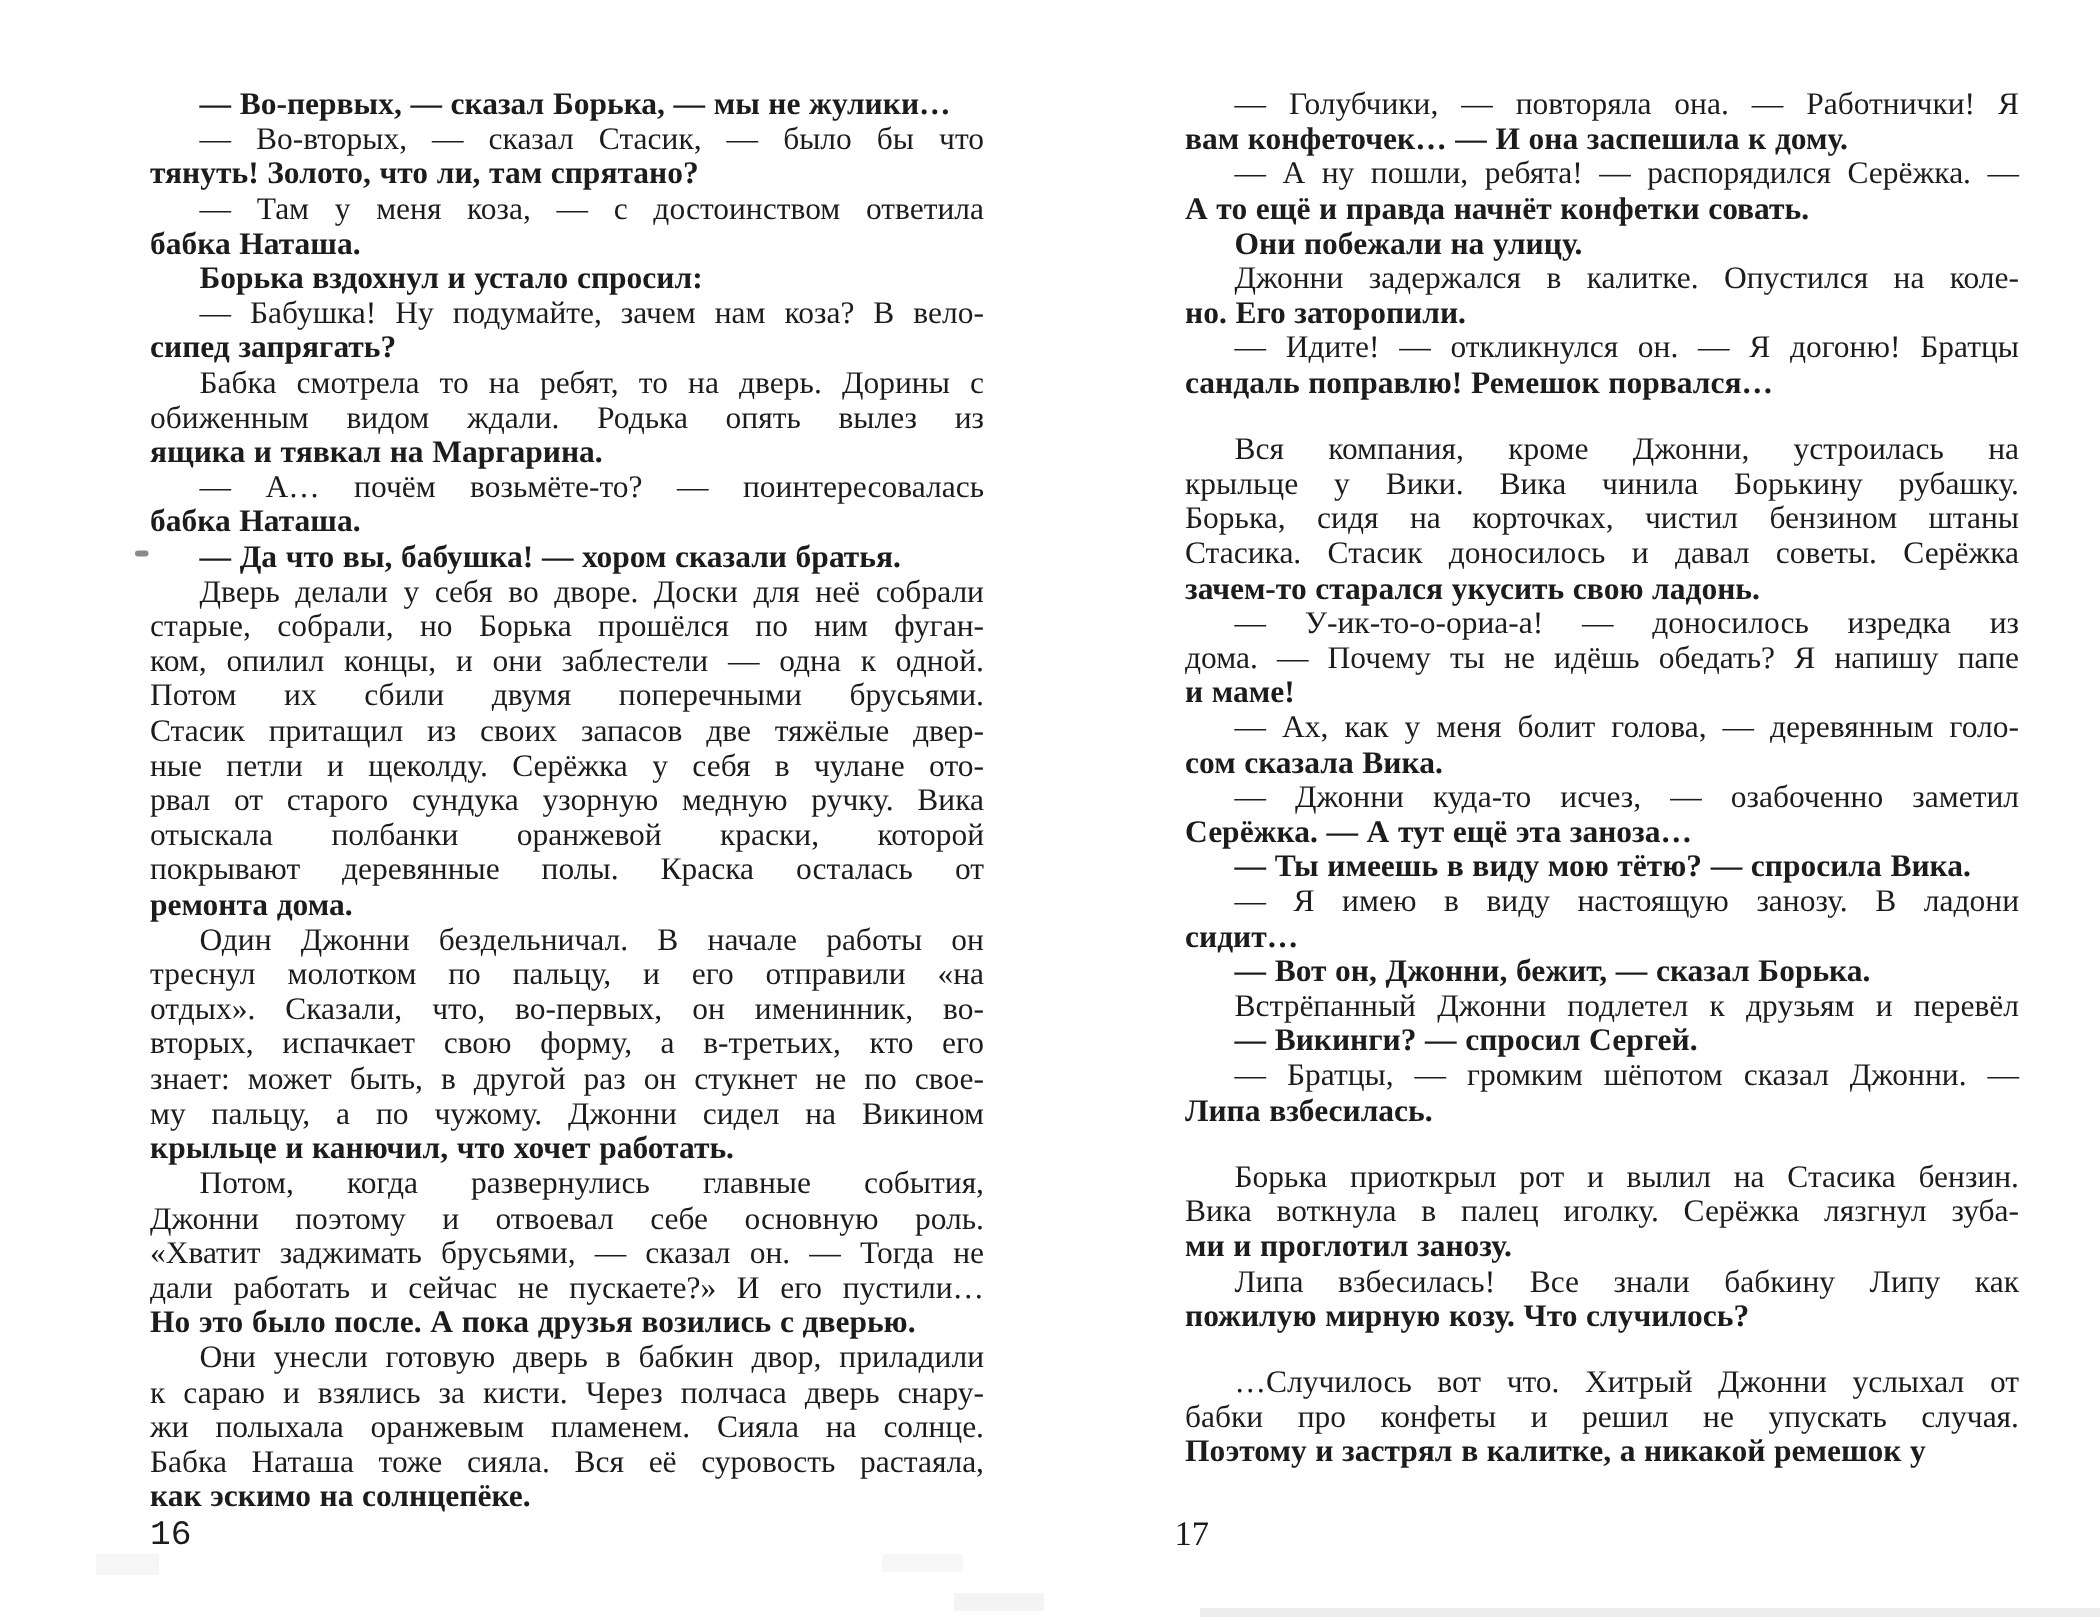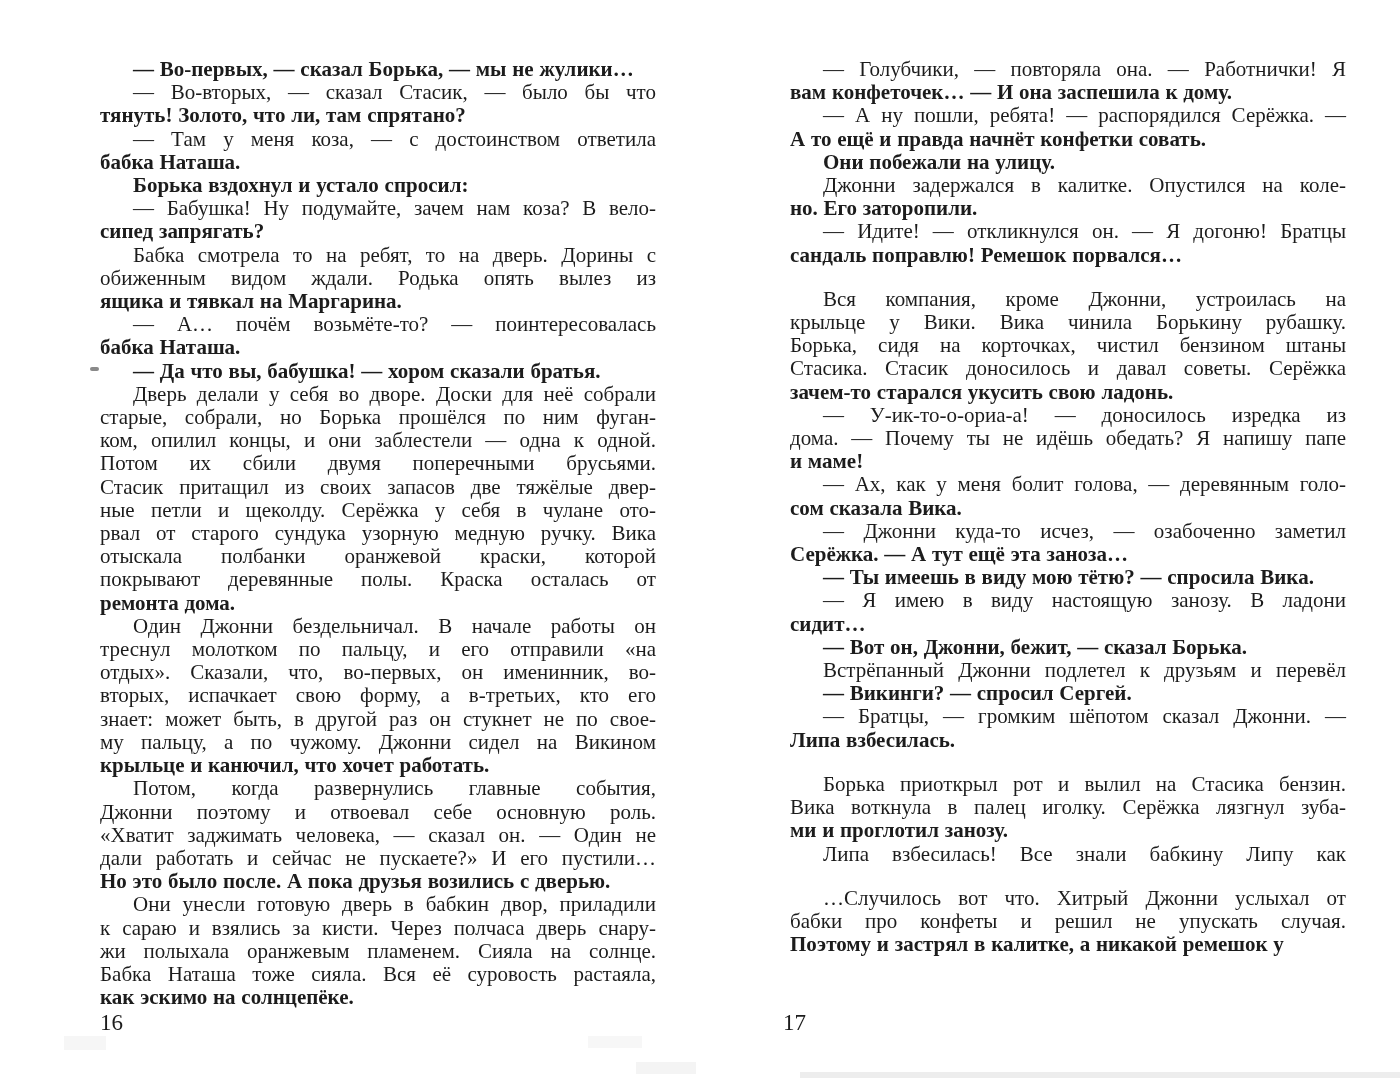--- a/index.html
+++ b/index.html
@@ -38,21 +38,21 @@
     word-spacing: 0.5px;
   }
   .line.first { text-indent: 33px; }
   .line.last  { text-align-last: left; font-weight: bold; -moz-text-align-last: left; }
   .pagenum {
     position: absolute;
     top: 1010px;
     font-size: 23px;
     line-height: 26px;
   }
-  .pagenum-left  { left: 100px; }
+  .pagenum-left  { left: 100px; font-family: Liberation Mono, monospace; }
   .pagenum-right { left: 783px; width: 556px; }
   
   .artifact { position: absolute; pointer-events: none; }
   .artifact-dash { left: 90px; top: 367px; width: 9px; height: 4px; background: #8a8a8a; border-radius: 2px; }
   .artifact-strip { left: 800px; top: 1072px; width: 600px; height: 6px; background: #ededed; }
   .artifact-smudge-1 { left: 64px;  top: 1036px; width: 42px; height: 14px; background: #f6f6f6; }
   .artifact-smudge-2 { left: 588px; top: 1036px; width: 54px; height: 12px; background: #f7f7f7; }
   .artifact-smudge-3 { left: 636px; top: 1062px; width: 60px; height: 12px; background: #f4f4f4; }
 </style>
 </head>
@@ -108,21 +108,21 @@
         <div class="line">треснул молотком по пальцу, и его отправили «на</div>
         <div class="line">отдых». Сказали, что, во-первых, он именинник, во-</div>
         <div class="line">вторых, испачкает свою форму, а в-третьих, кто его</div>
         <div class="line">знает: может быть, в другой раз он стукнет не по свое-</div>
         <div class="line">му пальцу, а по чужому. Джонни сидел на Викином</div>
         <div class="line last">крыльце и канючил, что хочет работать.</div>
       </div>
       <div class="para">
         <div class="line first">Потом, когда развернулись главные события,</div>
         <div class="line">Джонни поэтому и отвоевал себе основную роль.</div>
-        <div class="line">«Хватит заджимать человека, — сказал он. — Один не</div>
+        <div class="line">«Хватит заджимать брусьями, — сказал он. — Тогда не</div>
         <div class="line">дали работать и сейчас не пускаете?» И его пустили…</div>
         <div class="line last">Но это было после. А пока друзья возились с дверью.</div>
       </div>
       <div class="para">
         <div class="line first">Они унесли готовую дверь в бабкин двор, приладили</div>
         <div class="line">к сараю и взялись за кисти. Через полчаса дверь снару-</div>
         <div class="line">жи полыхала оранжевым пламенем. Сияла на солнце.</div>
         <div class="line">Бабка Наташа тоже сияла. Вся её суровость растаяла,</div>
         <div class="line last">как эскимо на солнцепёке.</div>
       </div>
@@ -188,20 +188,21 @@
         <div class="line first">— Братцы, — громким шёпотом сказал Джонни. —</div>
         <div class="line last">Липа взбесилась.</div>
       </div>
       <div class="para gap">
         <div class="line first">Борька приоткрыл рот и вылил на Стасика бензин.</div>
         <div class="line">Вика воткнула в палец иголку. Серёжка лязгнул зуба-</div>
         <div class="line last">ми и проглотил занозу.</div>
       </div>
       <div class="para">
         <div class="line first">Липа взбесилась! Все знали бабкину Липу как</div>
+        <div class="line last">пожилую мирную козу. Что случилось?</div>
       </div>
       <div class="para gap">
         <div class="line first">…Случилось вот что. Хитрый Джонни услыхал от</div>
         <div class="line">бабки про конфеты и решил не упускать случая.</div>
         <div class="line last">Поэтому и застрял в калитке, а никакой ремешок у</div>
       </div>
     </div>
 
   <div class="pagenum pagenum-left">16</div>
 

